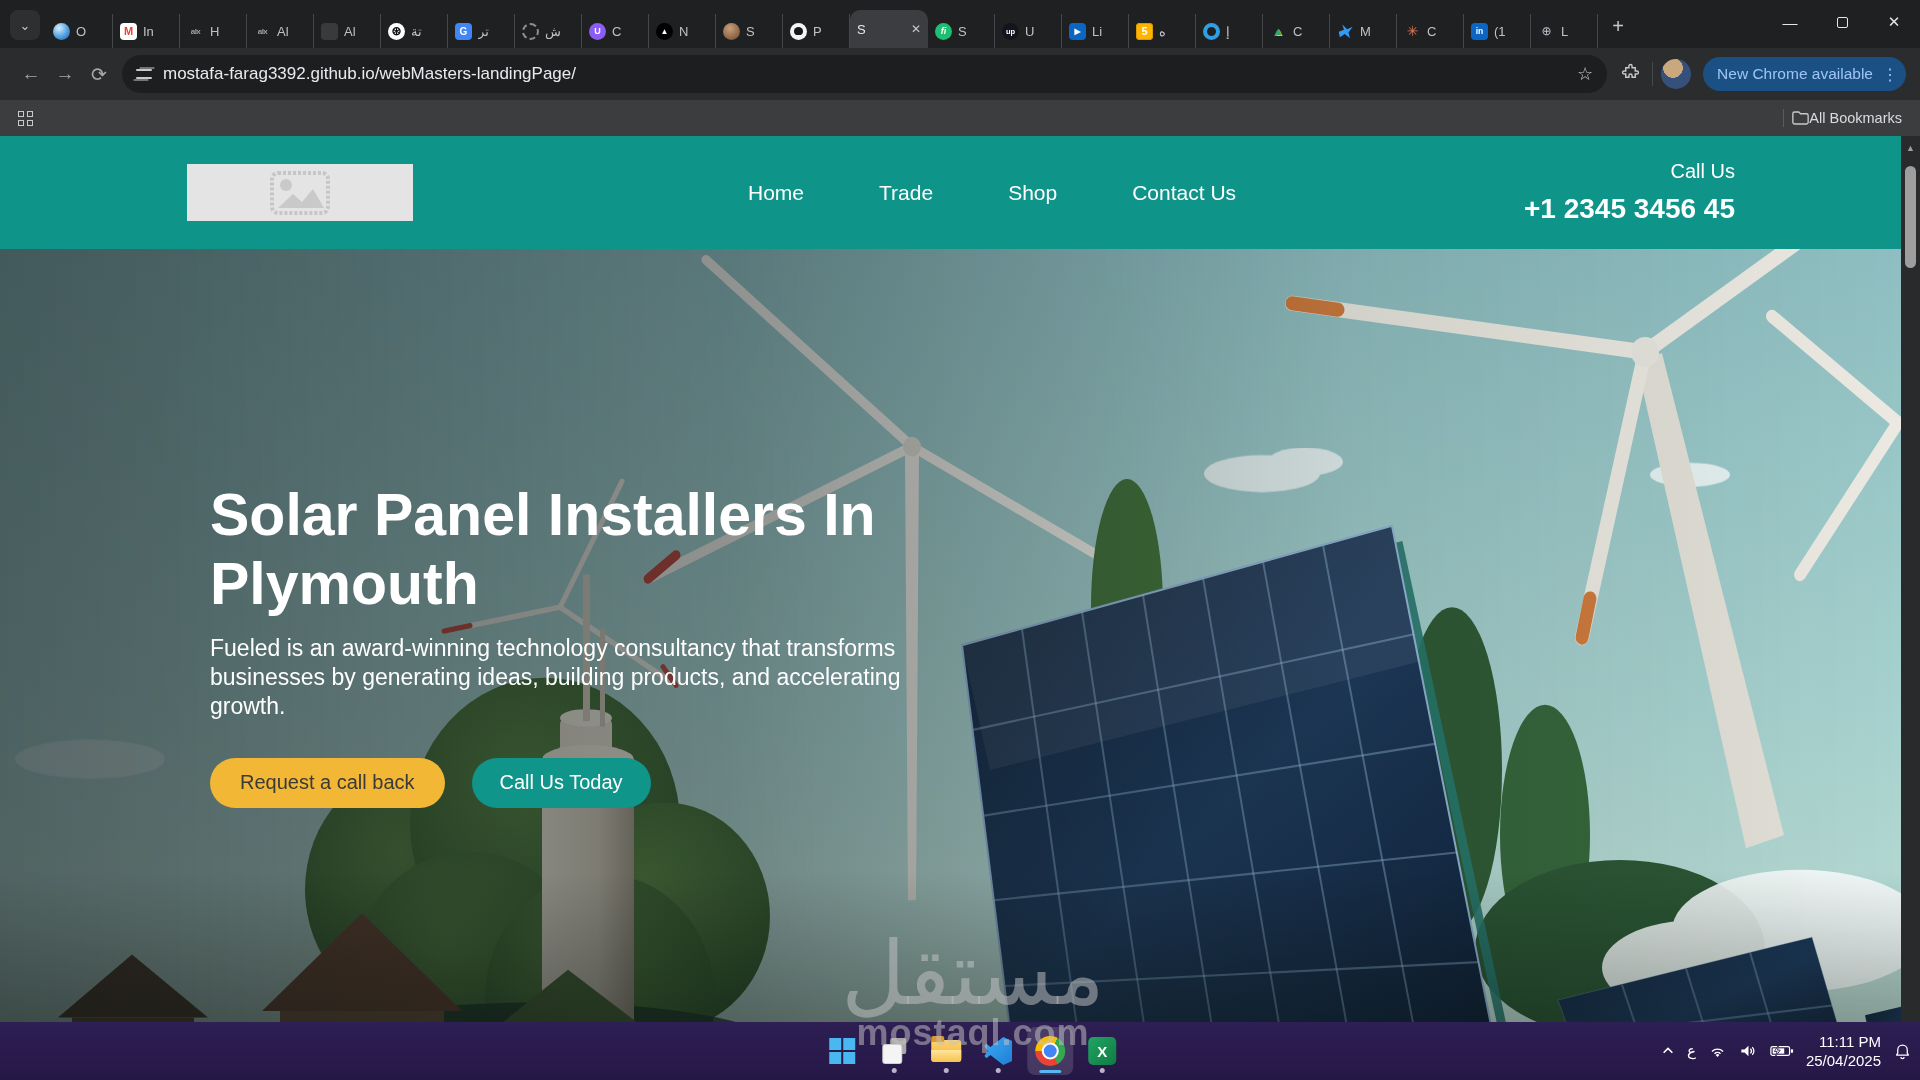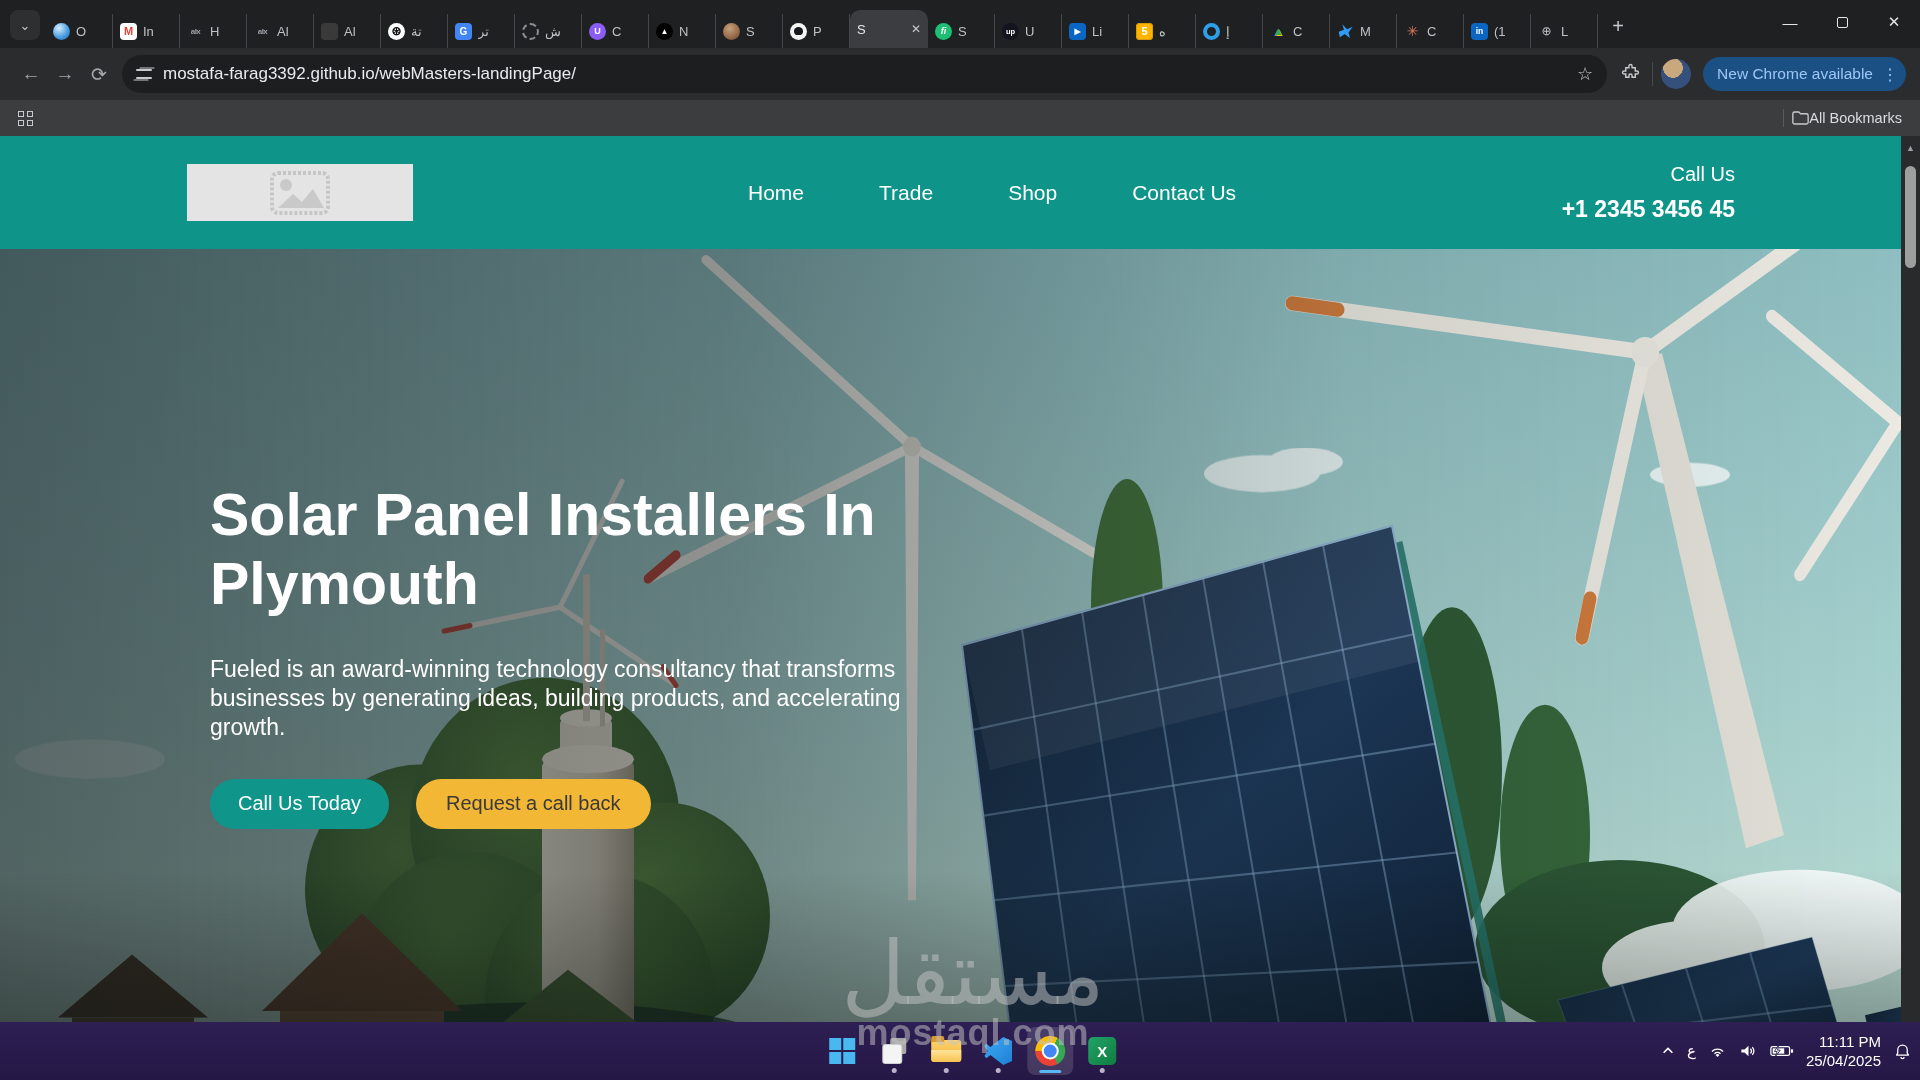--- a/index.html
+++ b/index.html
@@ -86,27 +86,27 @@
   
   .viewport { position:relative; height:886px; background:#0f948a; overflow:hidden; }
 
   .site-nav { height:113px; background:#0f948a; display:flex; align-items:center; position:relative; z-index:2; }
   .logo-box { width:226px; height:57px; margin-left:187px; background:#e4e4e4;
               display:flex; align-items:center; justify-content:center; flex:none; }
   .nav-links { display:flex; gap:75px; margin-left:335px; }
   .nav-link { color:#fff; font-size:21px; }
   .call-block { margin-left:auto; margin-right:185px; text-align:right; color:#fff; }
   .call-label { font-size:20px; }
-  .call-phone { font-size:23px; font-weight:bold; margin-top:10px; }
+  .call-phone { font-size:28px; font-weight:bold; margin-top:10px; }
 
   .hero { position:relative; height:839px; overflow:hidden; background:#6d28d9; }
   .hero svg.scene { position:absolute; inset:0; width:100%; height:100%; }
   .hero-content { position:absolute; left:210px; top:232px; width:780px; z-index:3; }
   .hero-title { color:#fff; font-size:59px; font-weight:bold; line-height:1.17; max-width:750px; }
-  .hero-desc { color:#fff; font-size:23px; line-height:1.27; max-width:760px; margin-top:36px; }
+  .hero-desc { color:#fff; font-size:23px; line-height:1.27; max-width:760px; margin-top:15px; }
   .hero-ctas { display:flex; gap:27px; margin-top:36px; }
   .cta { height:50px; border-radius:25px; display:flex; align-items:center; font-size:20px; border:none; }
   .cta-primary { background:#0f9589; color:#fff; padding:0 28px; }
   .cta-secondary { background:#f2b735; color:#3a3a3a; padding:0 30px; }
 
   
   .scrollbar { position:absolute; top:0; right:0; width:19px; height:100%; background:#282a2c; z-index:8; }
   .scroll-up { display:block; text-align:center; color:#9aa0a6; font-size:9px; padding-top:7px; }
   .scroll-thumb { position:absolute; top:30px; left:4px; width:11px; height:102px; border-radius:6px; background:#9e9e9e; }
 
@@ -511,22 +511,22 @@
         </g>
         <polygon points="1865,706 1920,694 1920,760 1878,760" fill="url(#panel)"></polygon>
         <rect width="1920" height="773" fill="url(#shade)"></rect>
         <rect y="573" width="1920" height="200" fill="url(#vig)"></rect>
       </svg>
 
       <div class="hero-content">
         <h1 class="hero-title">Solar Panel Installers In Plymouth</h1>
         <p class="hero-desc">Fueled is an award-winning technology consultancy that transforms businesses by generating ideas, building products, and accelerating growth.</p>
         <div class="hero-ctas">
+          <button class="cta cta-secondary">Request a call back</button>
           <button class="cta cta-primary">Call Us Today</button>
-          <button class="cta cta-secondary">Request a call back</button>
         </div>
       </div>
     </div>
 
     <div class="scrollbar">
       <span class="scroll-up">▲</span>
       <div class="scroll-thumb"></div>
     </div>
   </div>
 

